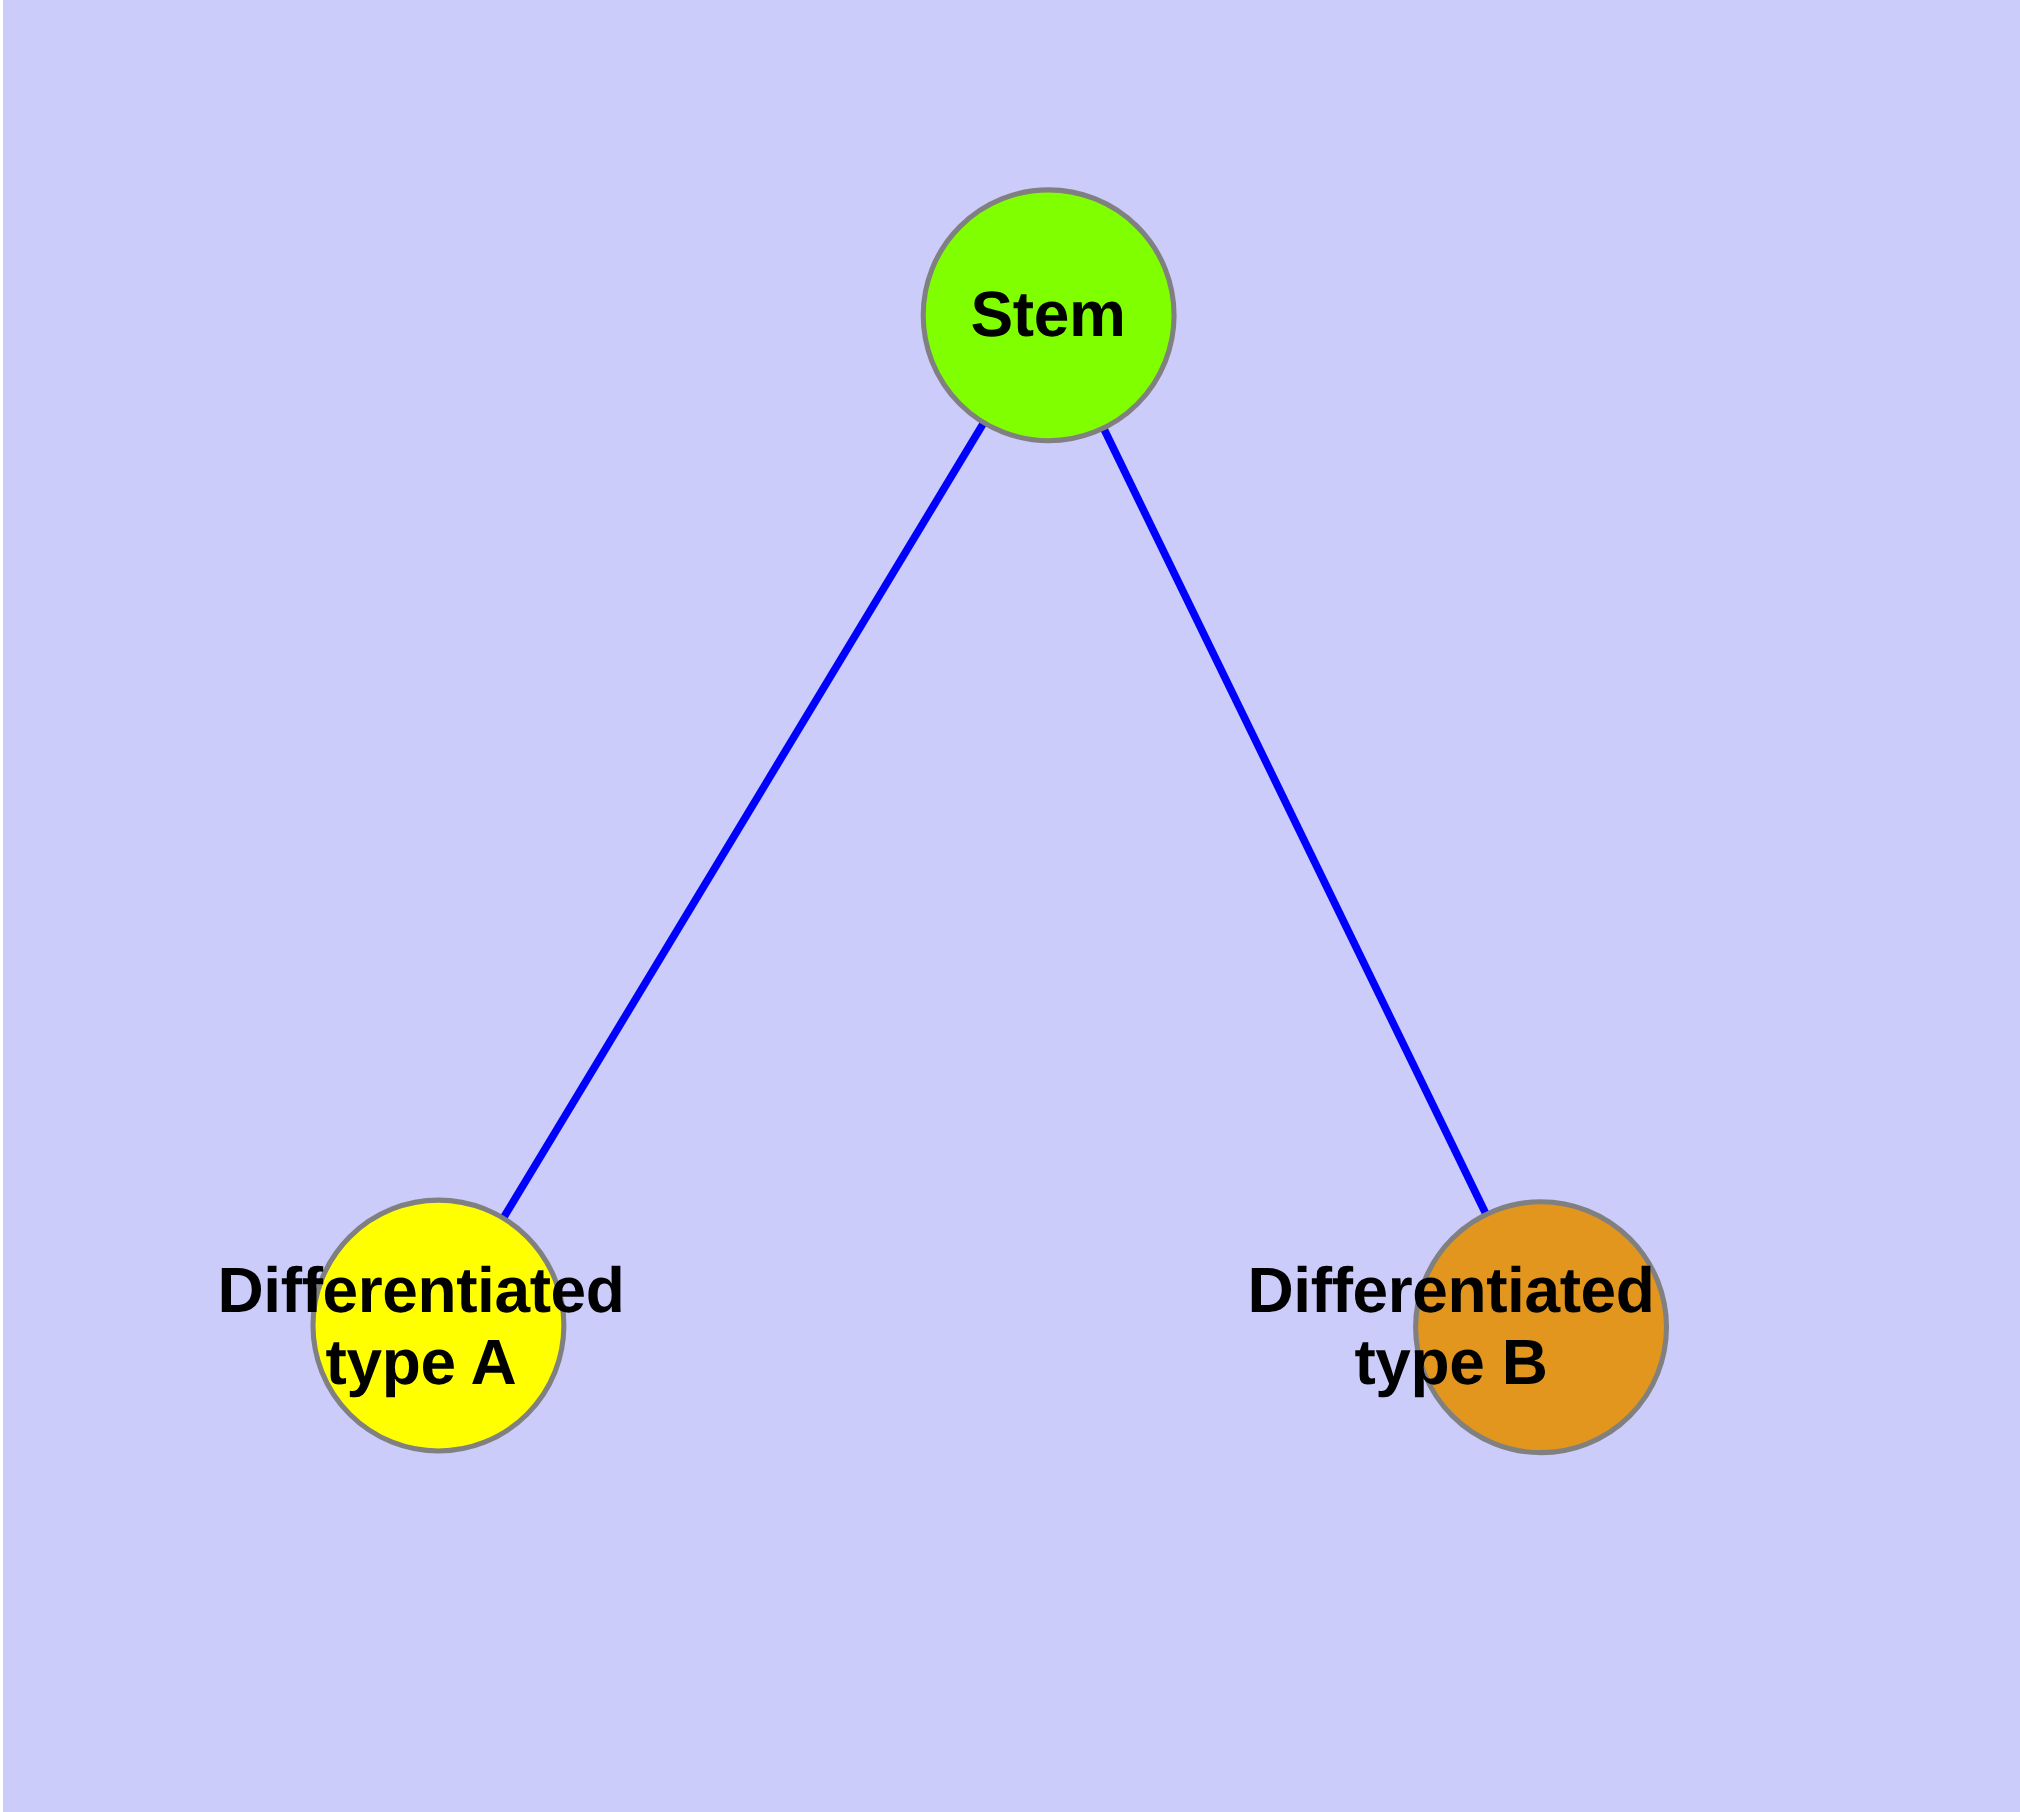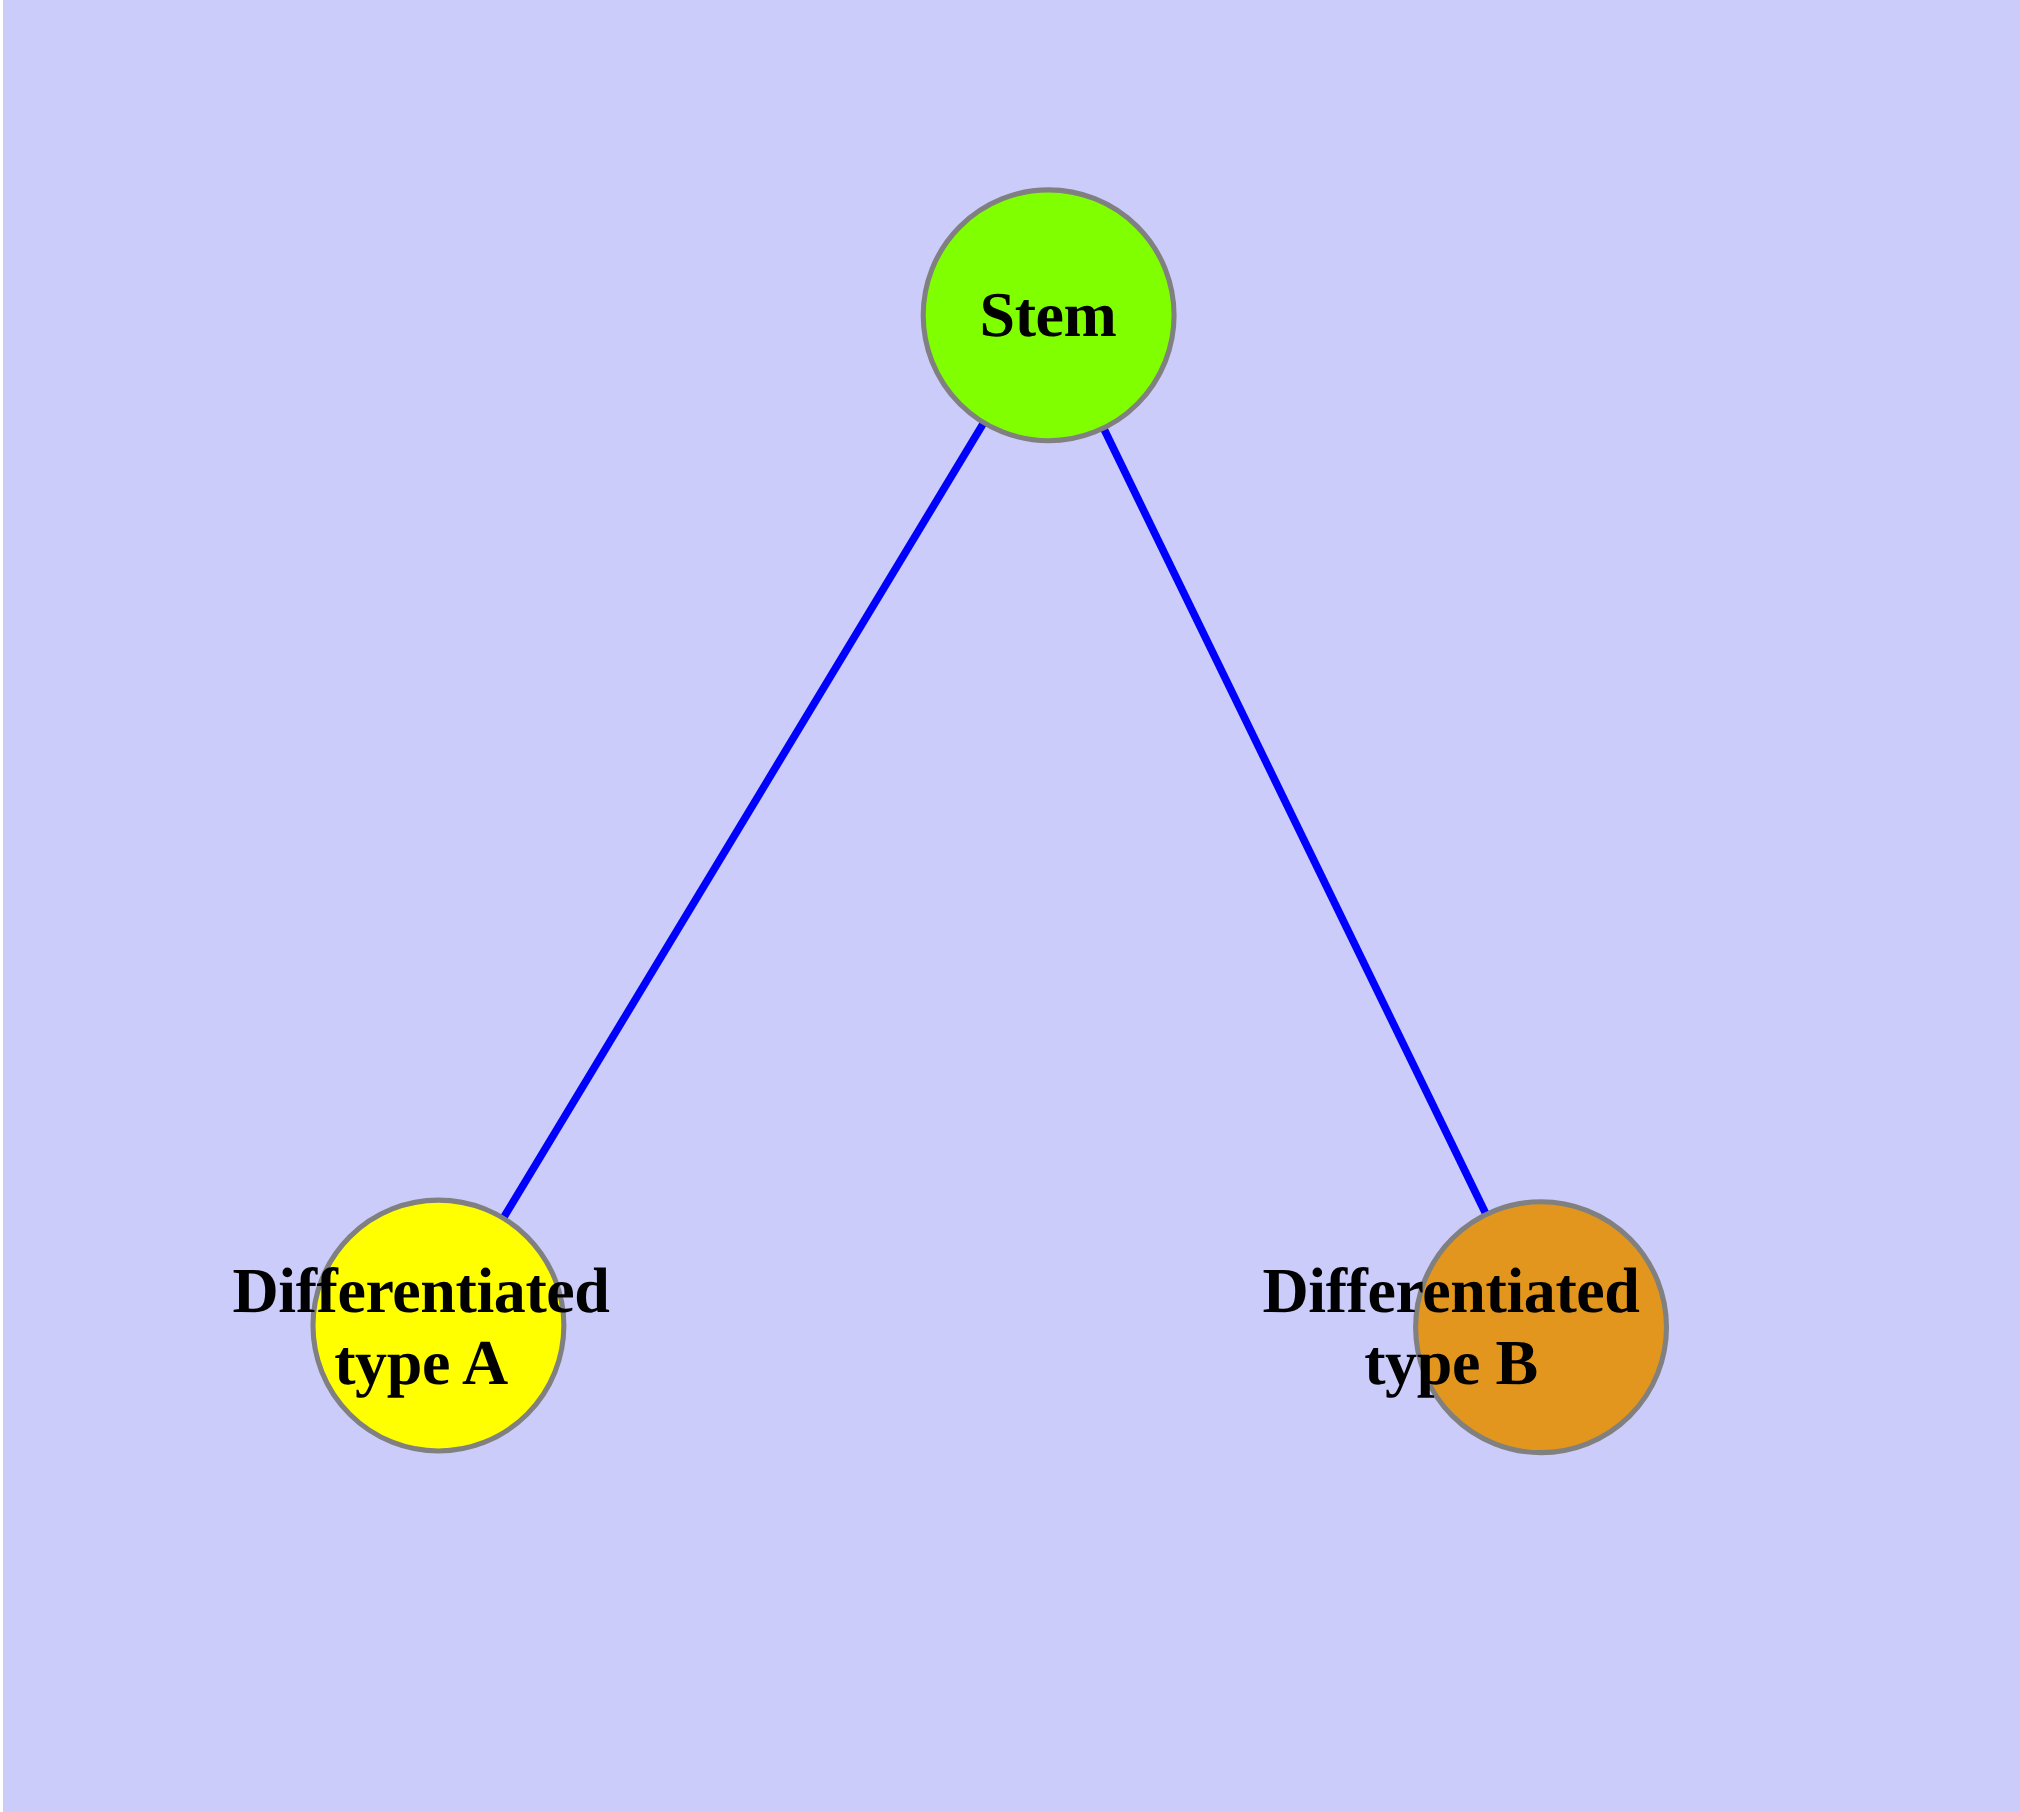--- a/index.html
+++ b/index.html
@@ -7,21 +7,21 @@
     margin: 0;
     padding: 0;
     background: #ffffff;
   }
   #canvas {
     position: relative;
     width: 2021px;
     height: 1812px;
     background: #ccccfa;
     overflow: hidden;
-    font-family: Liberation Serif, serif;
+    font-family: Liberation Sans, sans-serif;
   }
   
   #left-edge-strip {
     position: absolute;
     left: 0;
     top: 0;
     width: 2.5px;
     height: 100%;
     background: #ffffff;
   }

